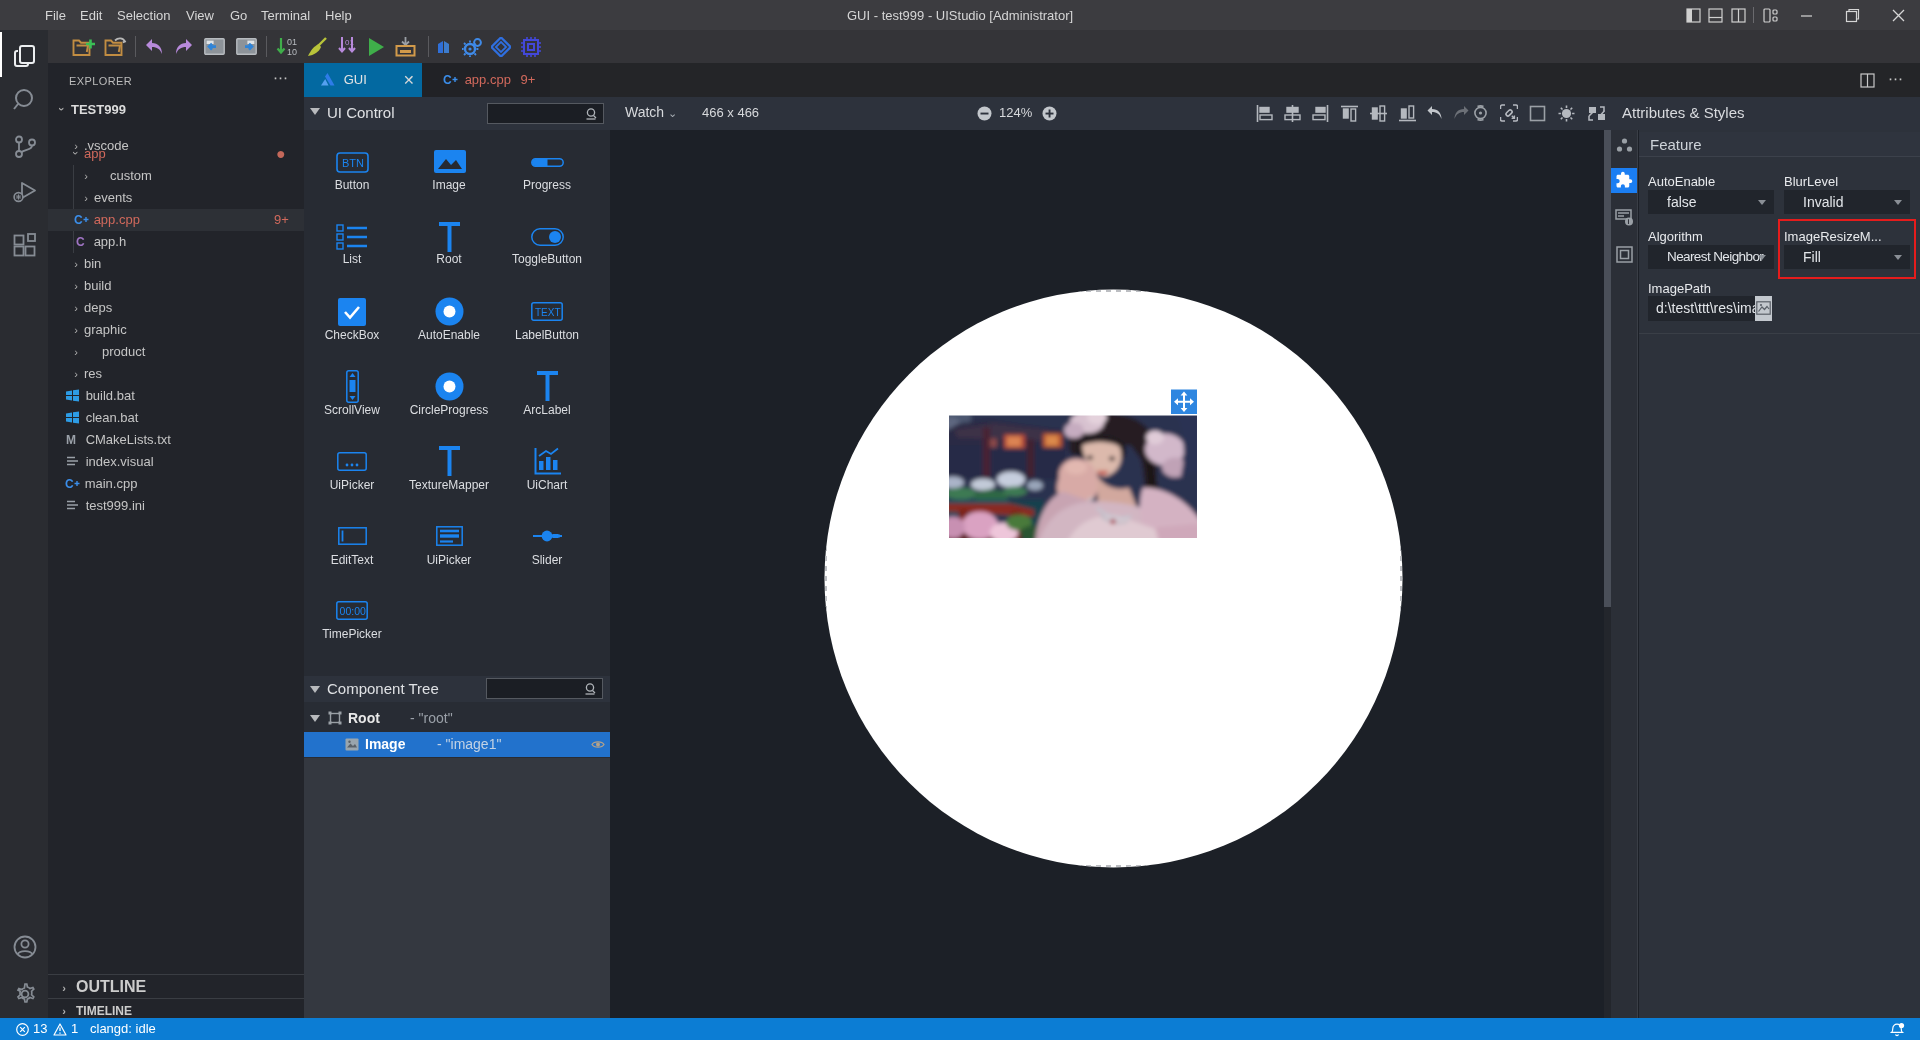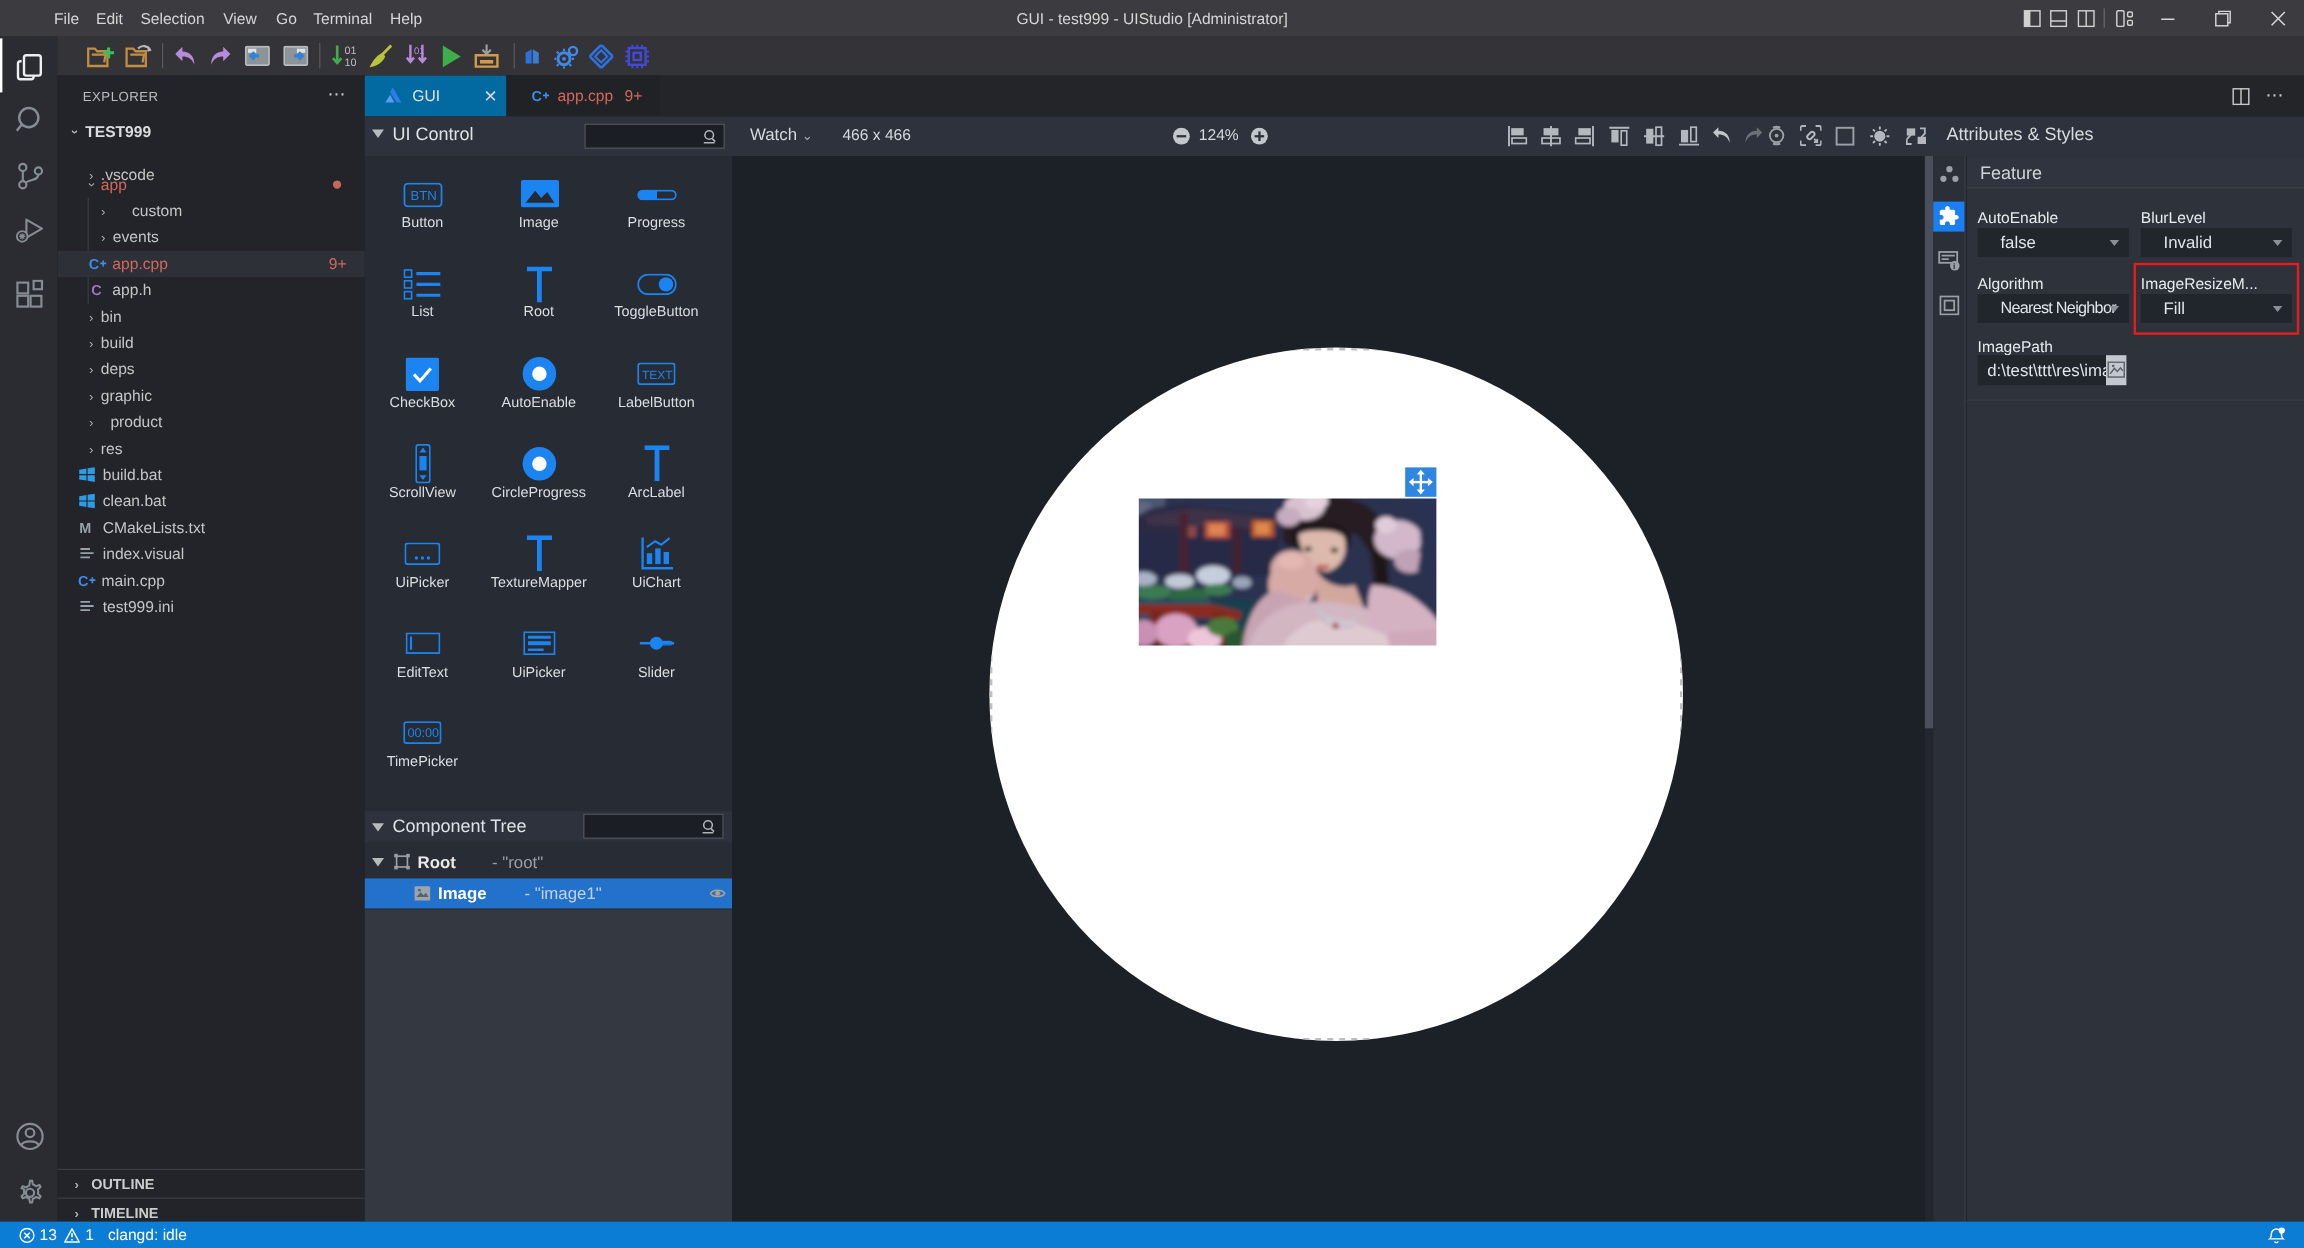--- a/index.html
+++ b/index.html
@@ -231,21 +231,21 @@
     <span class="abs" style="left:226px;top:0px;color:#d1695c">9+</span></div>
   <div class="treerow" style="top:168px">
     <svg style="vertical-align:-3px;margin-left:26px" width="15" height="15" viewBox="0 0 15 15">
         <text x="2" y="12" font-size="12" font-weight="bold" fill="#a074c4" font-family="Liberation Sans">C</text>
       </svg>
     <span style="margin-left:1px">app.h</span></div>
   <div class="treerow" style="top:190px"><span style="margin-left:20px" class="chev">›</span><span style="margin-left:0px">bin</span></div>
   <div class="treerow" style="top:212px"><span style="margin-left:20px" class="chev">›</span><span style="margin-left:0px">build</span></div>
   <div class="treerow" style="top:234px"><span style="margin-left:20px" class="chev">›</span><span style="margin-left:0px">deps</span></div>
   <div class="treerow" style="top:256px"><span style="margin-left:20px" class="chev">›</span><span style="margin-left:0px">graphic</span></div>
-  <div class="treerow" style="top:278px"><span style="margin-left:20px" class="chev">›</span><span style="margin-left:8px">product</span></div>
+  <div class="treerow" style="top:278px"><span style="margin-left:20px" class="chev">›</span><span style="margin-left:18px">product</span></div>
   <div class="treerow" style="top:300px"><span style="margin-left:20px" class="chev">›</span><span style="margin-left:0px">res</span></div>
   <div class="treerow" style="top:322px">
     <svg style="vertical-align:-3px;margin-left:17px" width="15" height="15" viewBox="0 0 15 15">
         <path d="M1 3.5 L7 2.5 V7 H1 Z M8 2.3 L14 1.4 V7 H8 Z M1 8 H7 V12.5 L1 11.5 Z M8 8 H14 V13.6 L8 12.7 Z" fill="#2d9ce5"></path>
       </svg>
     <span style="margin-left:2px">build.bat</span></div>
   <div class="treerow" style="top:344px">
     <svg style="vertical-align:-3px;margin-left:17px" width="15" height="15" viewBox="0 0 15 15">
         <path d="M1 3.5 L7 2.5 V7 H1 Z M8 2.3 L14 1.4 V7 H8 Z M1 8 H7 V12.5 L1 11.5 Z M8 8 H14 V13.6 L8 12.7 Z" fill="#2d9ce5"></path>
       </svg>
@@ -264,21 +264,21 @@
     <svg style="vertical-align:-3px;margin-left:17px" width="15" height="15" viewBox="0 0 15 15">
         <text x="0" y="12" font-size="12" font-weight="bold" fill="#3b8eea" font-family="Liberation Sans">C</text>
         <path d="M9.5 7.5 h5 M12 5 v5" stroke="#3b8eea" stroke-width="1.4"></path>
       </svg>
     <span style="margin-left:1px">main.cpp</span></div>
   <div class="treerow" style="top:432px">
     <svg style="vertical-align:-3px;margin-left:17px" width="15" height="15" viewBox="0 0 15 15">
         <path d="M2 3.5 h8 M2 7 h11 M2 10.5 h8" stroke="#9aa0a8" stroke-width="1.5"></path>
       </svg>
     <span style="margin-left:2px">test999.ini</span></div>
-  <div class="abs" style="left:0;top:911px;width:256px;height:23px;border-top:1px solid #3a3d43;font-weight:bold;color:#cccccc;line-height:23px"><span style="margin-left:8px" class="chev">›</span><span style="margin-left:4px;font-size:12px">OUTLINE</span></div>
+  <div class="abs" style="left:0;top:911px;width:256px;height:23px;border-top:1px solid #3a3d43;font-weight:bold;color:#cccccc;line-height:23px"><span style="margin-left:8px" class="chev">›</span><span style="margin-left:4px;font-size:16px">OUTLINE</span></div>
   <div class="abs" style="left:0;top:935px;width:256px;height:23px;border-top:1px solid #3a3d43;font-weight:bold;color:#cccccc;line-height:23px"><span style="margin-left:8px" class="chev">›</span><span style="margin-left:4px;font-size:12px">TIMELINE</span></div>
 </div>
 <div id="tabbar">
   <div class="abs" style="left:0;top:0;width:118px;height:34px;background:#0369a1;color:#e4e4e4;font-size:13px;line-height:34px">
     <svg style="vertical-align:-4px;margin-left:15px" width="17" height="17" viewBox="0 0 17 17">
       <path d="M8.5 2 L15.5 14.5 H11.5 L6 5.5 Z" fill="#2e7ce8"></path>
       <path d="M6.2 8 L2 14.5 H9.5 Z" fill="#54a0f0"></path>
     </svg>
     <span style="margin-left:4px">GUI</span>
     <span class="abs" style="left:99px;top:0px;color:#d8d8d8;font-size:14px">✕</span>

